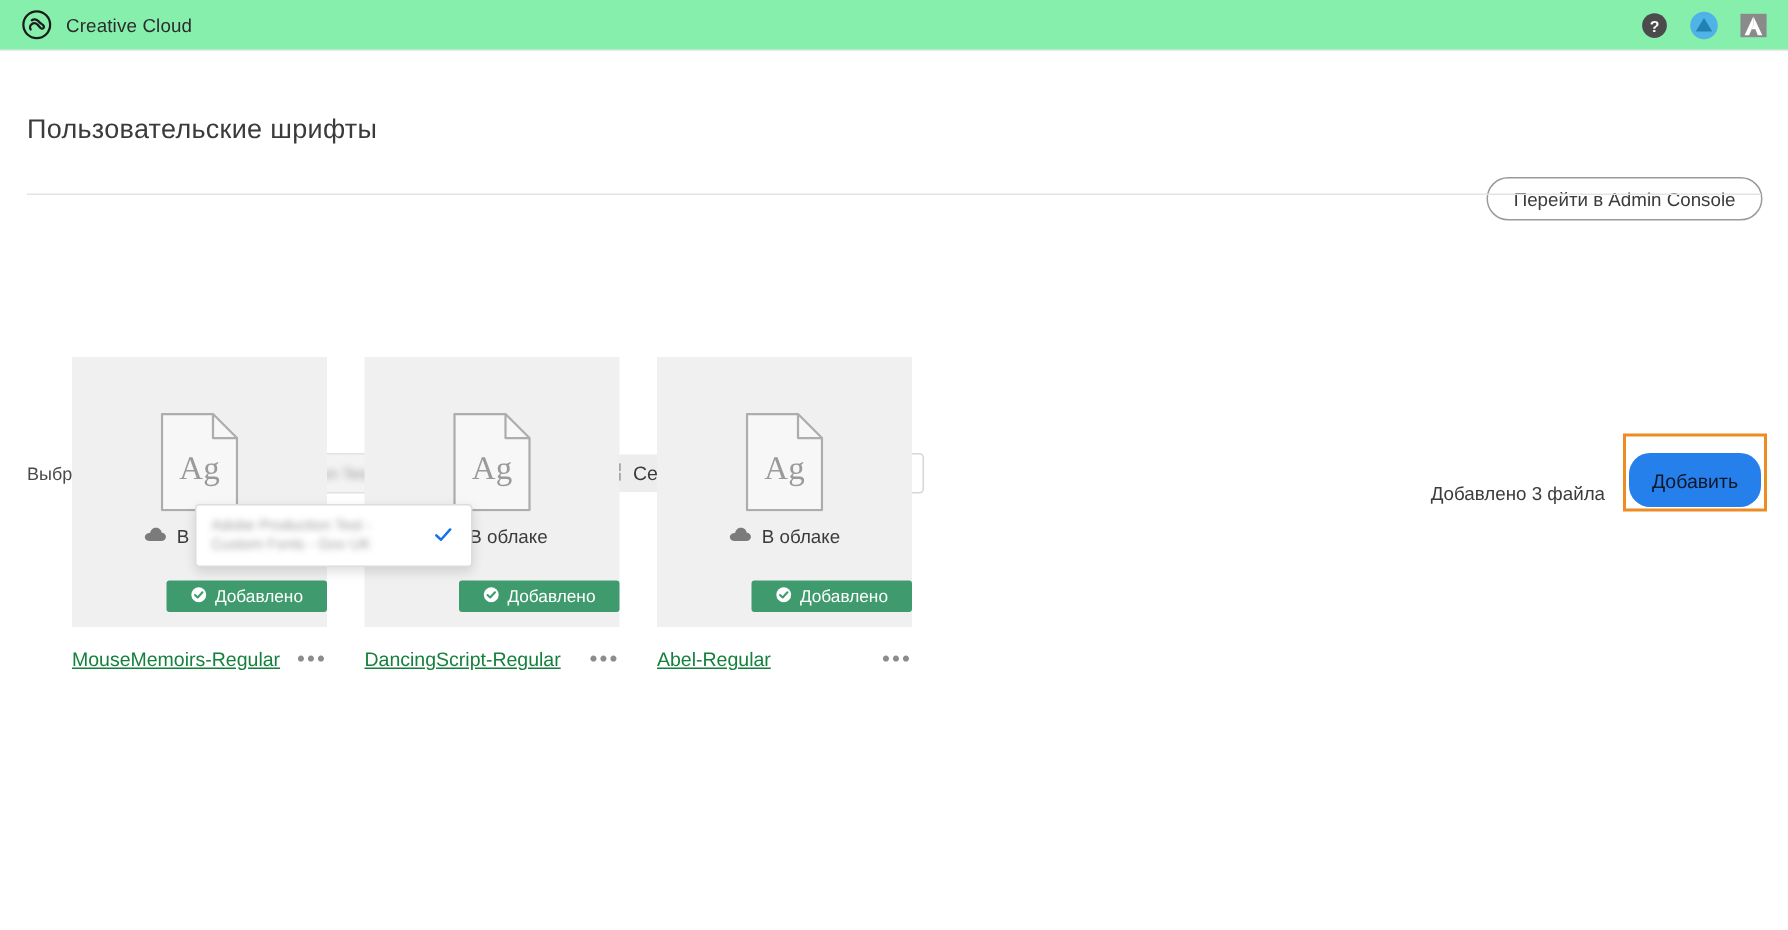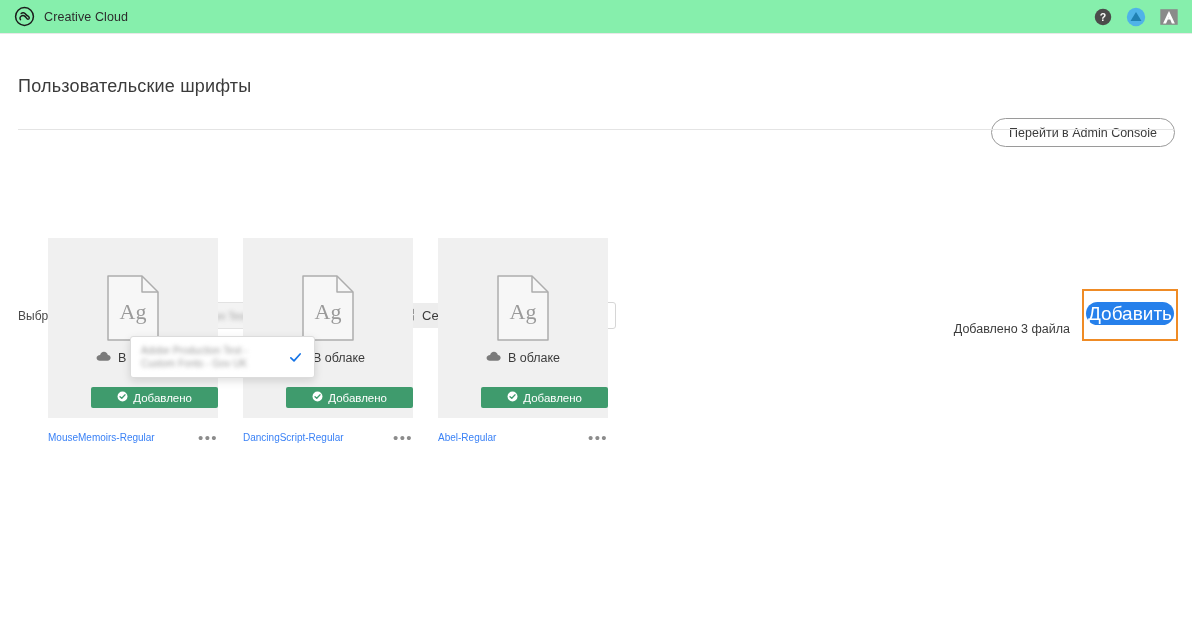--- a/index.html
+++ b/index.html
@@ -114,24 +114,24 @@
   }
 
   #add-highlight {
     position: absolute; left: 1082px; top: 149px;
     width: 96px; height: 52px;
     border: 2px solid #ef8b25;
     background: #fff;
   }
   #add-btn {
     position: absolute; left: 1086px; top: 162px;
-    width: 88px; height: 23px;
-    background: #2680eb; color: #ffffff;
+    width: 88px; height: 36px;
+    background: #2680eb; color: #0f172a;
     border: none; border-radius: 14px;
-    font-size: 19px; font-family: inherit; cursor: pointer;
+    font-size: 13px; font-family: inherit; cursor: pointer;
     display: flex; align-items: center; justify-content: center;
   }
 
   
   #cards { position: absolute; left: 16px; top: 222px; }
   .card-wrap { position: absolute; top: 16px; width: 170px; margin-left: 32px; }
   .card-tile {
     width: 170px; height: 180px;
     background: #f0f0f0;
     position: relative;
@@ -140,30 +140,30 @@
     position: absolute; left: 50%; top: 37px;
     transform: translateX(-50%);
   }
   .cloud-row {
     position: absolute; left: 0; right: 0; top: 113px;
     display: flex; align-items: center; justify-content: center; gap: 7px;
     font-size: 12.5px; color: #3b3b3b;
   }
   .added-badge {
     position: absolute; right: 0; top: 149px;
-    height: 21px; padding: 0 26px;
+    height: 21px; padding: 0 16px;
     background: #3f9b6d; color: #fff;
     font-size: 11.5px; border-radius: 2px;
     display: flex; align-items: center; gap: 5px;
   }
   .card-foot {
     position: absolute; top: 194px; left: 0; width: 170px;
     display: flex; align-items: center;
   }
-  .card-name { font-size: 10px; color: #3b82f6; }
+  .card-name { font-size: 13px; color: #15803d; text-decoration: underline; }
   .card-menu {
     margin-left: auto; color: #8c8c8c; font-size: 15px;
     letter-spacing: 1.4px; cursor: pointer; line-height: 10px;
   }
 </style>
 </head>
 <body>
 
 <div id="topbar">
   <div id="brand">

